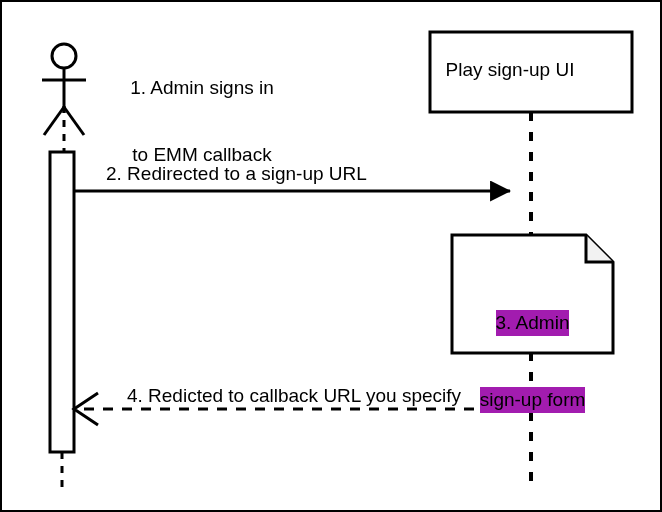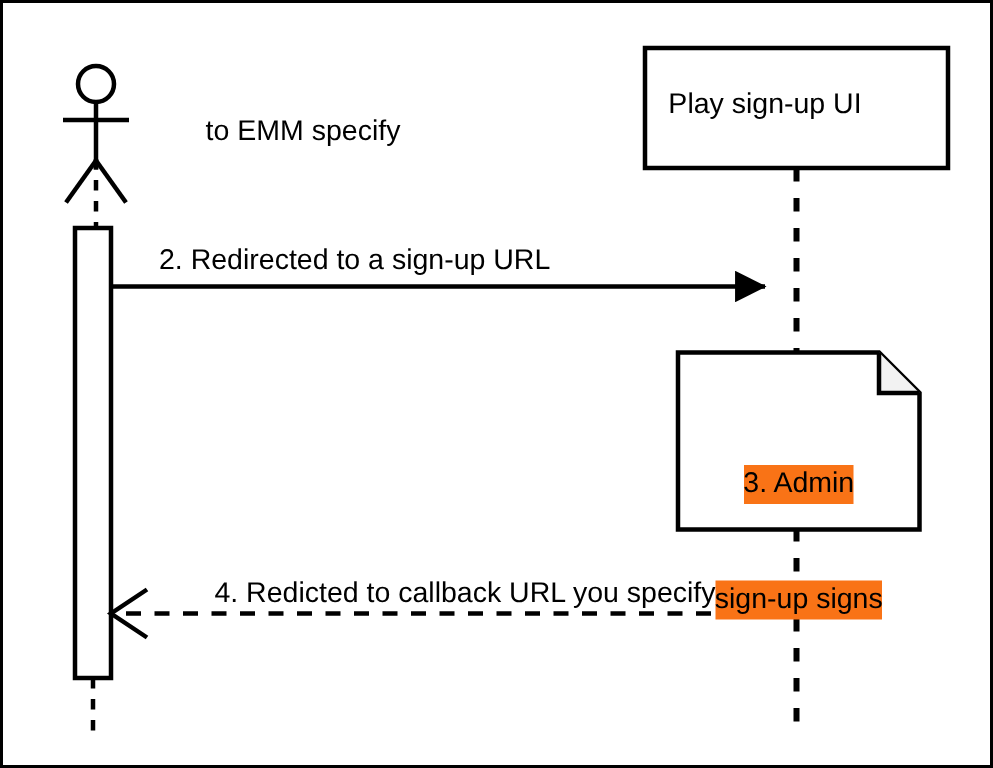--- a/index.html
+++ b/index.html
@@ -53,38 +53,38 @@
   }
   
   #msg2-label {
     left: 104px;
     top: 161px;
     width: 390px;
     font-size: 19px;
   }
   
   #msg4-label {
-    left: 98px;
+    left: 82px;
     top: 383px;
     width: 420px;
     font-size: 19px;
     text-align: center;
   }
   
   #note-text {
     left: 451px;
     top: 257px;
     width: 159px;
     font-size: 19px;
     text-align: center;
     line-height: 1.35;
   }
   #note-text .ln {
     display: inline-block;
-    background: #f97316;
+    background: #a21caf;
   }
   #note-text .lnwrap { display: block; }
 </style>
 </head>
 <body>
 
 <div id="canvas">
 
   <svg id="diagram-svg" viewBox="0 0 662 512" xmlns="http://www.w3.org/2000/svg">
 
@@ -121,27 +121,28 @@
     <g>
       <path d="M 450 233 L 584 233 L 611 260 L 611 351 L 450 351 Z" fill="#ffffff" stroke="#000000" stroke-width="3" stroke-linejoin="miter"></path>
       <path d="M 584 233 L 584 260 L 611 260" fill="#f2f2f2" stroke="#000000" stroke-width="3" stroke-linejoin="miter"></path>
     </g>
 
     <line x1="529" y1="407" x2="76" y2="407" stroke="#000000" stroke-width="3" stroke-dasharray="10,9"></line>
     <path d="M 96 391 L 72 407 L 96 423" fill="none" stroke="#000000" stroke-width="3" stroke-linecap="butt" stroke-linejoin="miter"></path>
   </svg>
 
   <div class="dlabel" id="actor-caption">
-    <span class="ln">to EMM specify</span>
+    <span class="ln">1. Admin signs in</span>
+    <span class="ln">to EMM callback</span>
   </div>
 
   <div class="dlabel" id="participant-label">Play sign-up UI</div>
 
   <div class="dlabel" id="msg2-label">2. Redirected to a sign-up URL</div>
 
   <div class="dlabel" id="msg4-label">4. Redicted to callback URL you specify</div>
 
   <div class="dlabel" id="note-text">
     <span class="lnwrap"><span class="ln">3. Admin</span></span>
-    <span class="lnwrap"><span class="ln">sign-up signs</span></span>
+    <span class="lnwrap"><span class="ln">sign-up form</span></span>
   </div>
 
 </div>
 
 </body></html>

